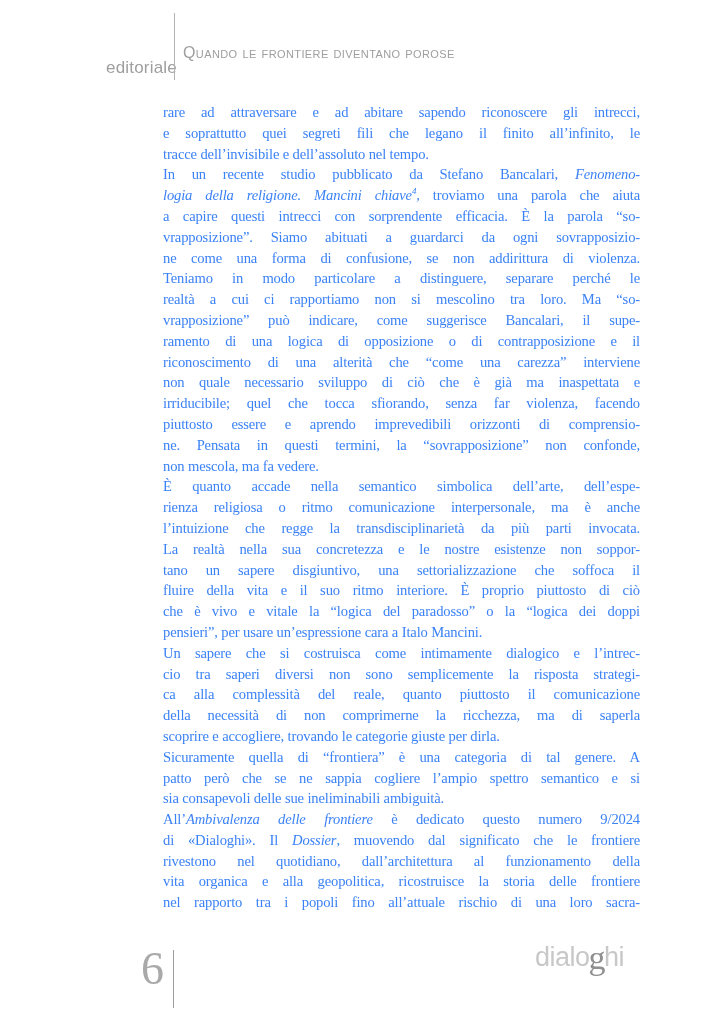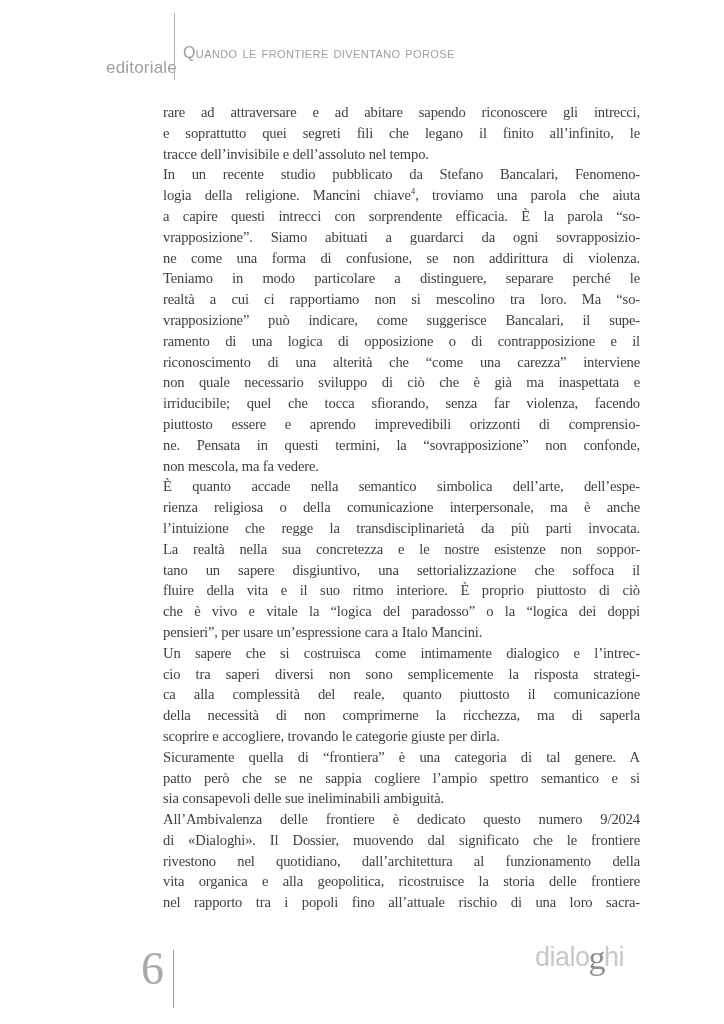--- a/index.html
+++ b/index.html
@@ -45,31 +45,31 @@
     letter-spacing: 0.4px;
   }
   
   .article-body {
     position: absolute;
     left: 157px;
     top: 102px;
     width: 477px;
     font-size: 14.6px;
     line-height: 20.8px;
-    color: #404040;
+    color: #3b82f6;
     letter-spacing: -0.15px;
   }
   .line {
     text-align: justify;
     text-align-last: justify;
   }
   .line.last {
     text-align-last: left;
   }
-  .it { }
+  .it { font-style: italic; }
   .article-body sup {
     font-size: 9px;
     line-height: 0;
     vertical-align: super;
   }
   
   .page-number {
     position: absolute;
     left: 135px;
     top: 946px;
@@ -130,21 +130,21 @@
       <div class="line"><span>realtà a cui ci rapportiamo non si mescolino tra loro. Ma “so-</span></div>
       <div class="line"><span>vrapposizione” può indicare, come suggerisce Bancalari, il supe-</span></div>
       <div class="line"><span>ramento di una logica di opposizione o di contrapposizione e il</span></div>
       <div class="line"><span>riconoscimento di una alterità che “come una carezza” interviene</span></div>
       <div class="line"><span>non quale necessario sviluppo di ciò che è già ma inaspettata e</span></div>
       <div class="line"><span>irriducibile; quel che tocca sfiorando, senza far violenza, facendo</span></div>
       <div class="line"><span>piuttosto essere e aprendo imprevedibili orizzonti di comprensio-</span></div>
       <div class="line"><span>ne. Pensata in questi termini, la “sovrapposizione” non confonde,</span></div>
       <div class="line last"><span>non mescola, ma fa vedere.</span></div>
       <div class="line"><span>È quanto accade nella semantico simbolica dell’arte, dell’espe-</span></div>
-      <div class="line"><span>rienza religiosa o della comunicazione interpersonale, ma è anche</span></div>
+      <div class="line"><span>rienza religiosa o ritmo comunicazione interpersonale, ma è anche</span></div>
       <div class="line"><span>l’intuizione che regge la transdisciplinarietà da più parti invocata.</span></div>
       <div class="line"><span>La realtà nella sua concretezza e le nostre esistenze non soppor-</span></div>
       <div class="line"><span>tano un sapere disgiuntivo, una settorializzazione che soffoca il</span></div>
       <div class="line"><span>fluire della vita e il suo ritmo interiore.  È proprio piuttosto di ciò</span></div>
       <div class="line"><span>che è vivo e vitale la “logica del paradosso” o la “logica dei doppi</span></div>
       <div class="line last"><span>pensieri”, per usare un’espressione cara a Italo Mancini.</span></div>
       <div class="line"><span>Un sapere che si costruisca come intimamente dialogico e l’intrec-</span></div>
       <div class="line"><span>cio tra saperi diversi non sono semplicemente la risposta strategi-</span></div>
       <div class="line"><span>ca alla complessità del reale, quanto piuttosto il comunicazione</span></div>
       <div class="line"><span>della necessità di non comprimerne la ricchezza, ma di saperla</span></div>

